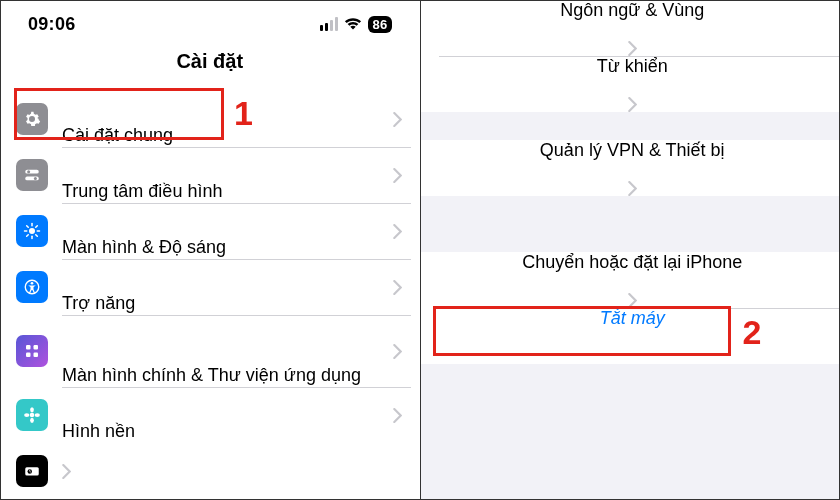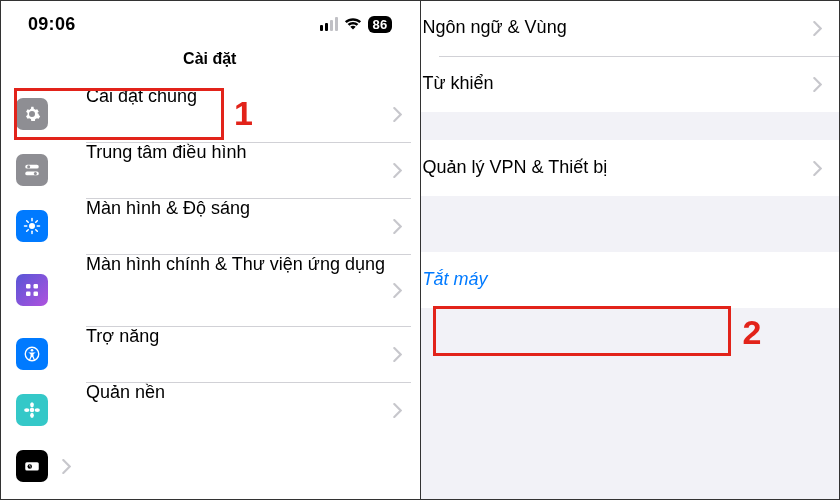--- a/index.html
+++ b/index.html
@@ -14,34 +14,34 @@
 .status-right { display: flex; align-items: center; gap: 6px; }
 .bars { display: inline-flex; align-items: flex-end; gap: 2px; }
 .bars span { width: 3px; background: #000; border-radius: 1px; }
 .bars span:nth-child(1) { height: 6px; }
 .bars span:nth-child(2) { height: 8px; }
 .bars span:nth-child(3) { height: 11px; background: #c0c0c5; }
 .bars span:nth-child(4) { height: 14px; background: #c0c0c5; }
 .wifi-svg { width: 18px; height: 14px; }
 .battery-badge { font-size: 13px; font-weight: 700; color: #fff; background: #000; border-radius: 6px; padding: 2px 4px; line-height: 1; display: inline-flex; align-items: center; }
 
-.page-title { text-align: center; font-size: 16px; font-weight: 700; padding: 6px 4px 18px; }
+.page-title { text-align: center; font-size: 20px; font-weight: 700; padding: 6px 4px 18px; }
 
 .group { background: #fff; margin: 0; }
 .row { display: flex; align-items: center; height: 56px; padding: 0 18px 0 16px; position: relative; cursor: pointer; }
 .row + .row .label-wrap::before { content: ""; position: absolute; left: 0; top: 0; right: -18px; height: 0.5px; background: #d1d1d6; }
 .right .row + .row::before { content: ""; position: absolute; left: 18px; top: 0; right: 0; height: 0.5px; background: #d1d1d6; }
 .icon-box { width: 32px; height: 32px; border-radius: 7px; margin-right: 14px; flex-shrink: 0; display: flex; align-items: center; justify-content: center; }
 .icon-box svg { width: 18px; height: 18px; fill: #fff; }
-.label-wrap { position: relative; flex: 1; display: flex; align-items: flex-start; height: 100%; margin-left: 24px; }
+.label-wrap { position: relative; flex: 1; display: flex; align-items: flex-end; height: 100%; }
 .label { font-size: 18px; color: #000; line-height: 1.2; }
 .label.blue { color: #007aff; font-style: italic; }
 .chevron { color: #c7c7cc; flex-shrink: 0; }
 .chevron svg { width: 9px; height: 15px; display: block; }
-.right .row { padding-left: 2px; }
+.right .row { padding-left: 22px; flex-direction: column; }
 .right .label { font-size: 18px; }
 
 .sep { height: 28px; }
 
 .highlight-box { position: absolute; border: 3px solid #e2231a; z-index: 5; pointer-events: none; }
 .annotation-num { position: absolute; color: #e2231a; font-size: 34px; font-weight: 800; z-index: 6; font-family: Arial, sans-serif; }
 
 
 .ic-general { background: #8e8e93; }
 .ic-control { background: #8e8e93; }
@@ -128,69 +128,69 @@
         </div>
         <div class="label-wrap">
             <span class="label">Màn hình &amp; Độ sáng</span>
           </div>
         <span class="chevron">
             <svg viewBox="0 0 8 14">
               <path d="M1 1l6 6-6 6" stroke="#c7c7cc" stroke-width="2" fill="none" stroke-linecap="round"></path>
             </svg>
           </span>
       </div>
+      <div class="row">
+        <div class="icon-box ic-access">
+          <svg viewBox="0 0 24 24">
+              <circle cx="12" cy="12" r="9" fill="none" stroke="#fff" stroke-width="1.8"></circle>
+              <circle cx="12" cy="7" r="1.8"></circle>
+              <path d="M7 10h10l-3 2v3l2 5h-1.5l-2-4h-1l-2 4H8l2-5v-3z"></path>
+            </svg>
+        </div>
+        <div class="label-wrap">
+            <span class="label">Trợ năng</span>
+          </div>
+        <span class="chevron">
+            <svg viewBox="0 0 8 14">
+              <path d="M1 1l6 6-6 6" stroke="#c7c7cc" stroke-width="2" fill="none" stroke-linecap="round"></path>
+            </svg>
+          </span>
+      </div>
       <div class="row" style="height:72px">
         <div class="icon-box ic-home">
           <svg viewBox="0 0 24 24">
               <rect x="4" y="4" width="6" height="6" rx="1.5"></rect>
               <rect x="14" y="4" width="6" height="6" rx="1.5"></rect>
               <rect x="4" y="14" width="6" height="6" rx="1.5"></rect>
               <rect x="14" y="14" width="6" height="6" rx="1.5"></rect>
             </svg>
         </div>
         <div class="label-wrap">
             <span class="label">Màn hình chính &amp; Thư viện ứng dụng</span>
-          </div>
-        <span class="chevron">
-            <svg viewBox="0 0 8 14">
-              <path d="M1 1l6 6-6 6" stroke="#c7c7cc" stroke-width="2" fill="none" stroke-linecap="round"></path>
-            </svg>
-          </span>
-      </div>
-      <div class="row">
-        <div class="icon-box ic-access">
-          <svg viewBox="0 0 24 24">
-              <circle cx="12" cy="12" r="9" fill="none" stroke="#fff" stroke-width="1.8"></circle>
-              <circle cx="12" cy="7" r="1.8"></circle>
-              <path d="M7 10h10l-3 2v3l2 5h-1.5l-2-4h-1l-2 4H8l2-5v-3z"></path>
-            </svg>
-        </div>
-        <div class="label-wrap">
-            <span class="label">Trợ năng</span>
           </div>
         <span class="chevron">
             <svg viewBox="0 0 8 14">
               <path d="M1 1l6 6-6 6" stroke="#c7c7cc" stroke-width="2" fill="none" stroke-linecap="round"></path>
             </svg>
           </span>
       </div>
       <div class="row">
         <div class="icon-box ic-wall">
           <svg viewBox="0 0 24 24">
               <circle cx="12" cy="12" r="3"></circle>
               <g>
                 <ellipse cx="12" cy="5" rx="2.5" ry="3.5"></ellipse>
                 <ellipse cx="12" cy="19" rx="2.5" ry="3.5"></ellipse>
                 <ellipse cx="5" cy="12" rx="3.5" ry="2.5"></ellipse>
                 <ellipse cx="19" cy="12" rx="3.5" ry="2.5"></ellipse>
               </g>
             </svg>
         </div>
         <div class="label-wrap">
-            <span class="label">Quản nền</span>
+            <span class="label">Hình nền</span>
           </div>
         <span class="chevron">
             <svg viewBox="0 0 8 14">
               <path d="M1 1l6 6-6 6" stroke="#c7c7cc" stroke-width="2" fill="none" stroke-linecap="round"></path>
             </svg>
           </span>
       </div>
       <div class="row">
         <div class="icon-box ic-standby">
           <svg viewBox="0 0 24 24">
@@ -246,20 +246,29 @@
           </span>
       </div>
     </div>
 
     <div class="sep"></div>
 
 
     <div class="sep"></div>
 
     <div class="group">
+      <div class="row">
+        <span class="label">Chuyển hoặc đặt lại iPhone</span>
+        <span style="flex:1"></span>
+        <span class="chevron">
+            <svg viewBox="0 0 8 14">
+              <path d="M1 1l6 6-6 6" stroke="#c7c7cc" stroke-width="2" fill="none" stroke-linecap="round"></path>
+            </svg>
+          </span>
+      </div>
       <div class="row">
         <span class="label blue">Tắt máy</span>
         <span style="flex:1"></span>
       </div>
     </div>
 
     <div class="highlight-box" style="left:12px; top:306px; width:298px; height:50px;"></div>
     <div class="annotation-num" style="left:322px; top:313px;">2</div>
   </div>
 </div>

